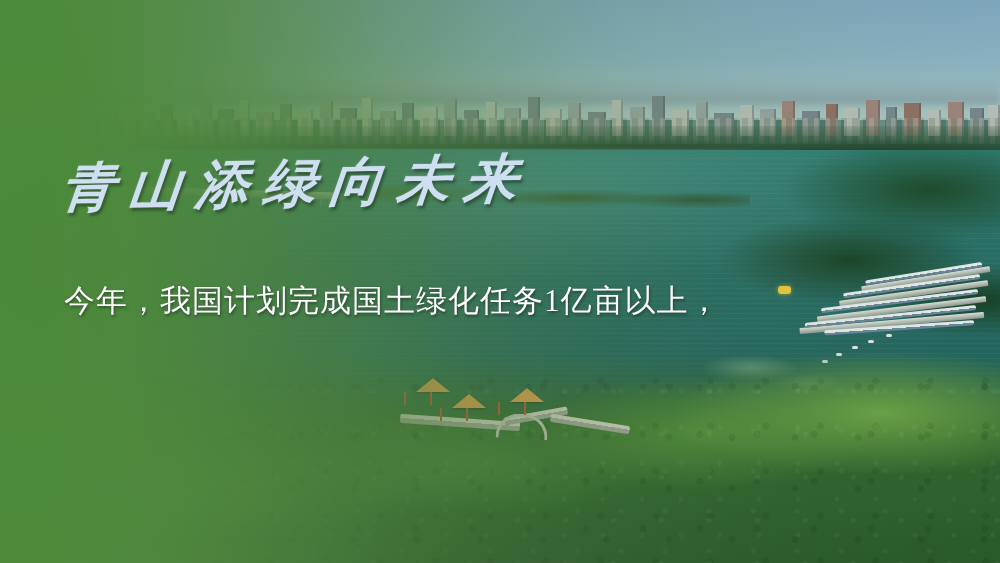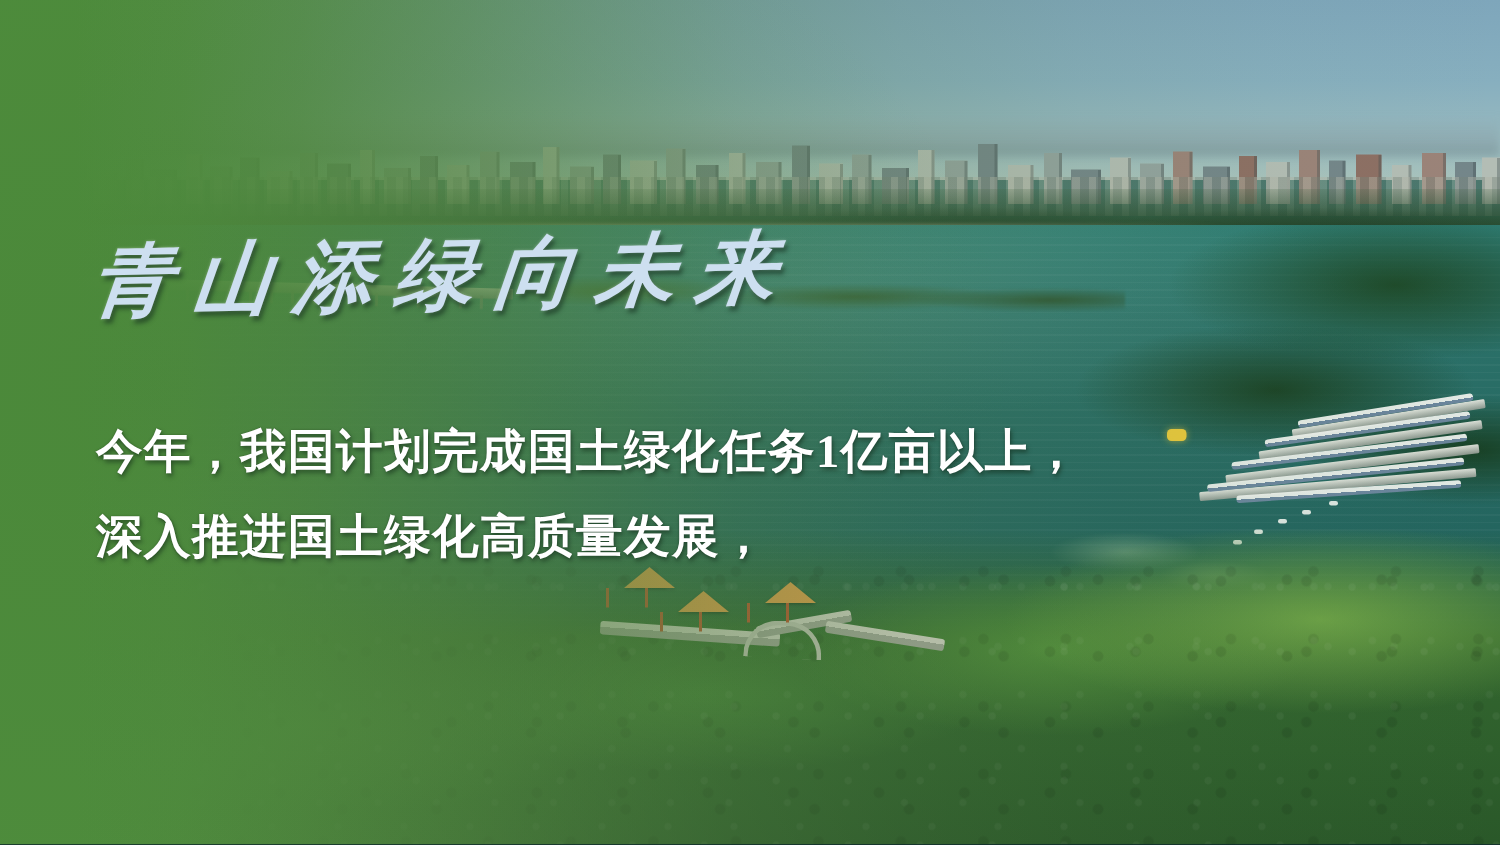--- a/index.html
+++ b/index.html
@@ -263,21 +263,21 @@
   }
 
   #body {
     position: absolute;
     left: 64px; top: 272px;
     width: 760px;
   }
   .bline {
     font-family: "Liberation Serif", "DejaVu Serif", serif;
     font-size: 31px;
-    font-weight: 700;
+    font-weight: 400;
     color: #ffffff;
     line-height: 57px;
     letter-spacing: 1px;
     white-space: nowrap;
     text-shadow:
       1px 2px 3px rgba(18,42,24,.55),
       0 0 1px rgba(0,0,0,.35);
   }
 </style>
 </head>
@@ -398,16 +398,15 @@
     <div class="pavpost" style="left:124px; top:30px;"></div>
   </div>
 
   <div class="layer" id="greenwash"></div>
   <div class="layer" id="vignette"></div>
 
   <div id="title">青山添绿向未来</div>
 
   <div id="body">
     <div class="bline">今年，我国计划完成国土绿化任务1亿亩以上，</div>
-    <div class="bline">深入推进国土绿化高质量发展，</div>
   </div>
 
 </div>
 
 </body></html>

